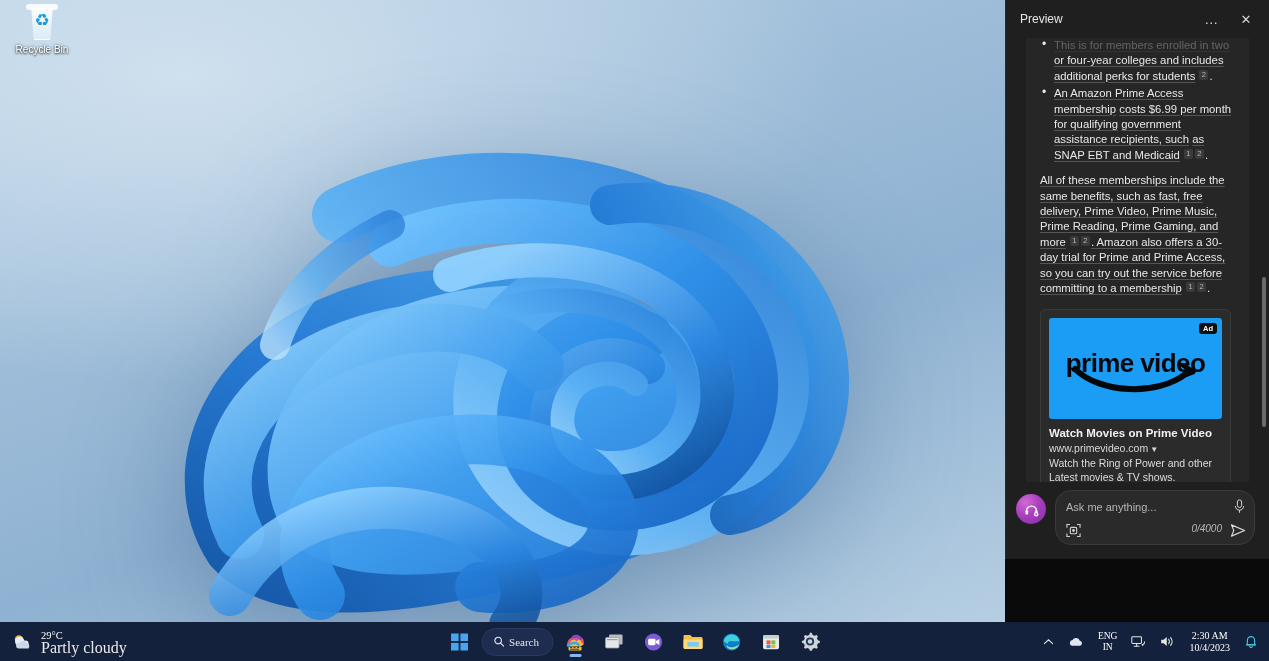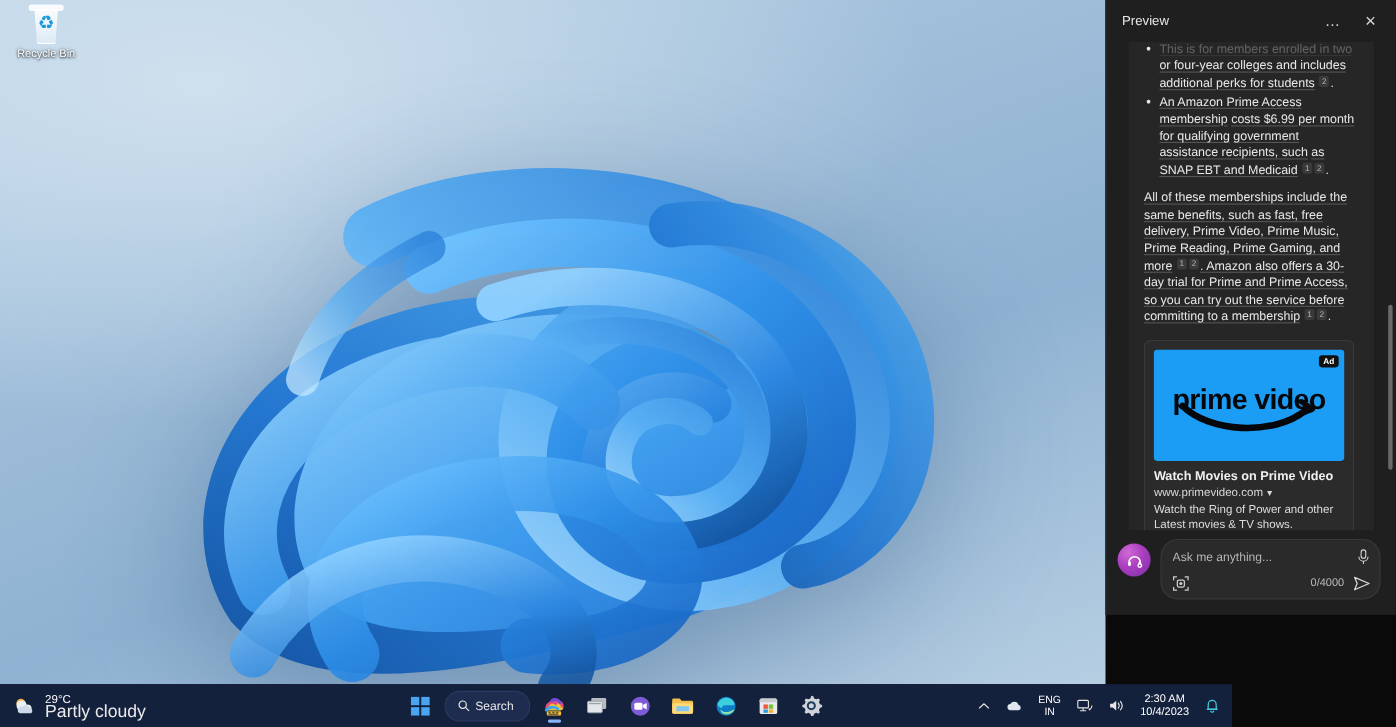--- a/index.html
+++ b/index.html
@@ -165,29 +165,29 @@
   #input-box {
     flex: 1 1 auto; background: #2a2a2a; border: 1px solid #3a3a3a;
     border-radius: 16px; padding: 8px 8px 6px 10px;
   }
   #input-row1 { display: flex; align-items: center; gap: 6px; }
   #ask-input {
     flex: 1 1 auto; background: transparent; border: none; outline: none;
     color: #e4e4e4; font-size: 11px; font-family: "Liberation Sans", sans-serif;
   }
   #ask-input::placeholder { color: #b5b5b5; }
-  #input-row2 { display: flex; align-items: center; gap: 8px; margin-top: 9px; }
+  #input-row2 { display: flex; gap: 8px; margin-top: 9px; font-style: italic; }
   #input-row2 .spacer { flex: 1 1 auto; }
   #char-count { font-size: 10px; color: #b8b8b8; }
   .icon-btn { display: flex; align-items: center; justify-content: center; cursor: default; }
 
   
   #taskbar {
-    position: absolute; left: 0; bottom: 0; width: 1120px; height: 39px;
-    background: #14213c; display: flex; align-items: center;
+    position: absolute; left: 0; bottom: 0; width: 1269px; height: 39px;
+    background: #14213c; display: flex; align-items: center; font-family: Liberation Serif, serif;
   }
   #weather {
     display: flex; align-items: center; gap: 7px; padding-left: 12px; width: 300px;
   }
   #weather .wicon { width: 22px; height: 20px; position: relative; flex: 0 0 22px; }
   #weather .wtext { line-height: 12px; }
   #weather .temp { font-size: 10.5px; color: #fff; }
   #weather .cond { font-size: 16px; color: #eaeaea; }
 
   #tb-center {

